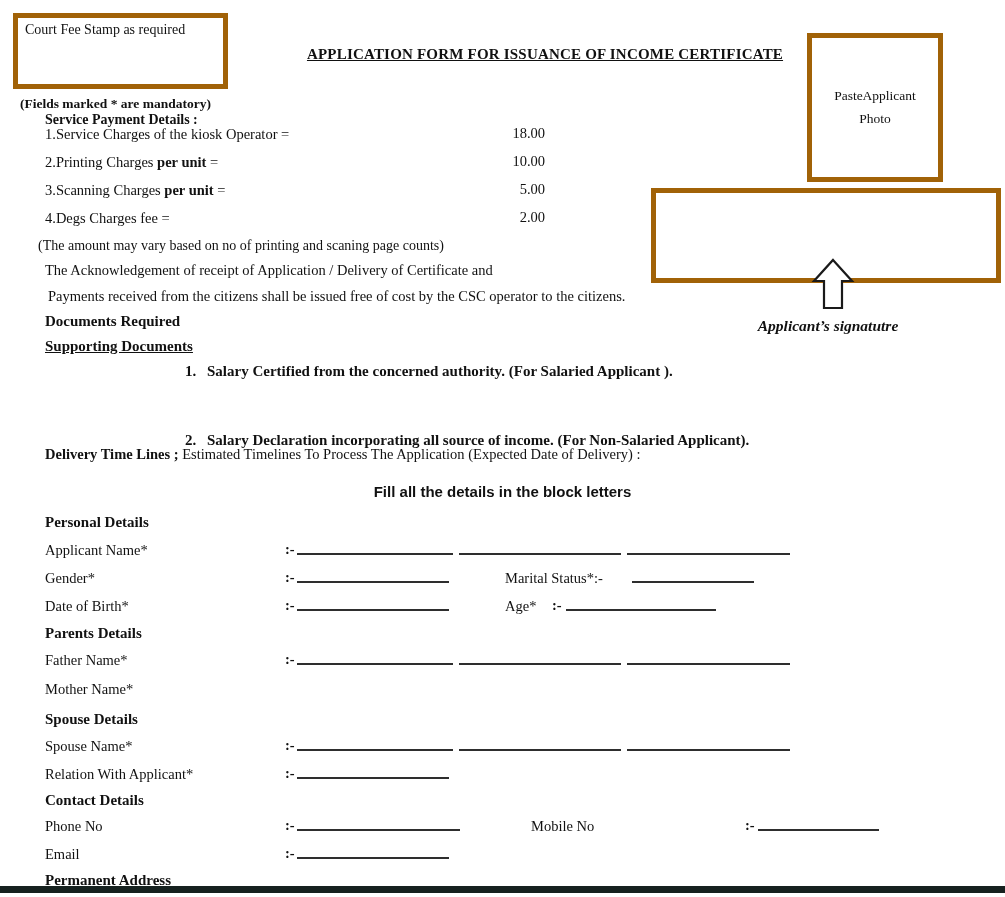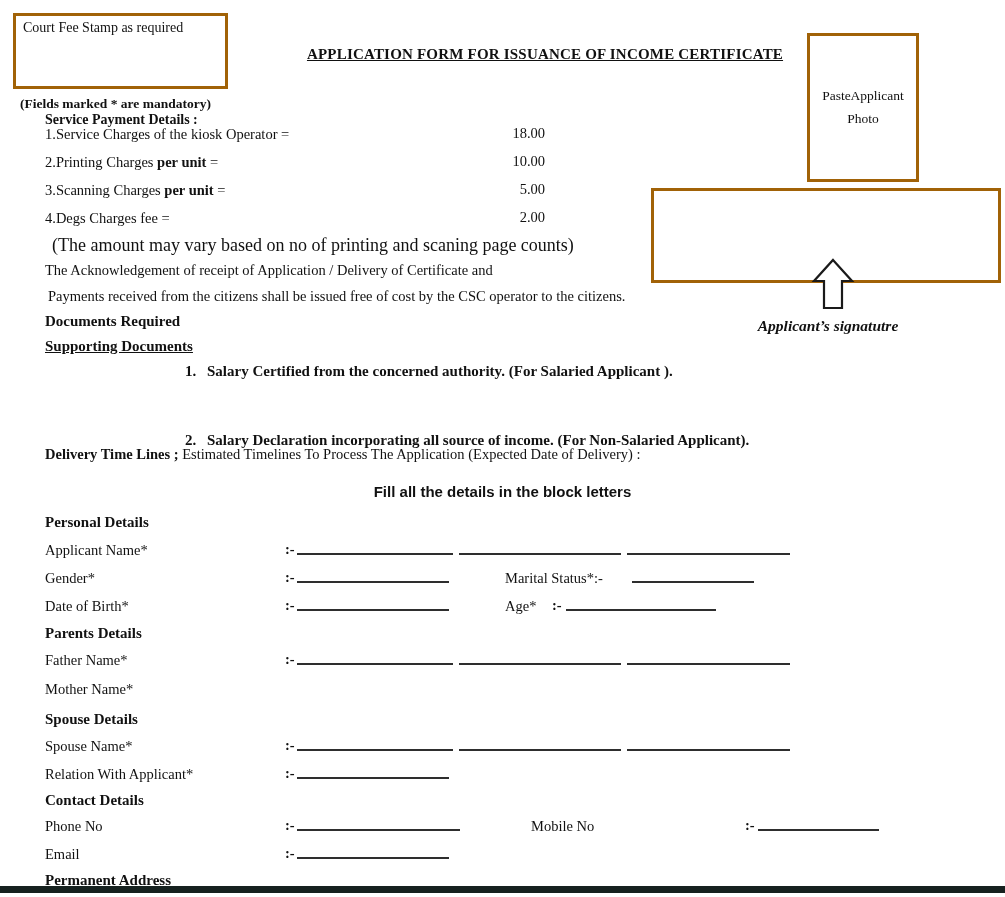--- a/index.html
+++ b/index.html
@@ -1,21 +1,21 @@
 <!DOCTYPE html>
 <html><head>
 <meta charset="utf-8">
 <style>
   html,body{margin:0;padding:0;background:#fff;}
   .page{position:relative;width:1005px;height:897px;background:#ffffff;overflow:hidden;
         font-family:"Liberation Serif","DejaVu Serif",serif;color:#111;}
   .r{position:absolute;white-space:nowrap;font-size:14.5px;line-height:19px;}
   .b{font-weight:bold;}
   .h{position:absolute;white-space:nowrap;font-weight:bold;font-size:15px;line-height:19px;}
-  .box{position:absolute;border:3px solid #a16207;background:#fff;box-sizing:border-box;}
+  .box{position:absolute;border:5px solid #a16207;background:#fff;box-sizing:border-box;}
   .fline{position:absolute;height:7px;border-bottom:2px solid #2e2e2e;}
   .colon{position:absolute;font-weight:bold;font-size:14.5px;}
   .amount{position:absolute;left:450px;width:95px;text-align:right;font-size:14.5px;}
   .title{position:absolute;left:260px;top:46px;width:570px;text-align:center;
          font-weight:bold;font-size:15px;text-decoration:underline;letter-spacing:.2px;}
   .photo-box{display:flex;flex-direction:column;align-items:center;justify-content:center;
              text-align:center;font-size:13.5px;line-height:1.65;}
   .fillnote{position:absolute;left:0;top:483px;width:1005px;text-align:center;
             font-family:"Liberation Sans","DejaVu Sans",sans-serif;font-weight:bold;font-size:15px;}
   .sigcap{position:absolute;left:738px;top:317px;width:180px;text-align:center;
@@ -27,21 +27,21 @@
 <body>
 
 <div class="page">
 
   <div class="box" style="left:13px;top:13px;width:215px;height:76px;padding:4px 7px;font-size:14px;">
     <span>Court Fee Stamp as required</span>
   </div>
 
   <div class="title">APPLICATION FORM FOR ISSUANCE OF INCOME CERTIFICATE</div>
 
-  <div class="box photo-box" style="left:807px;top:33px;width:112px;height:149px;">
+  <div class="box photo-box" style="left:807px;top:33px;width:136px;height:149px;">
     <span>PasteApplicant</span>
     <span>Photo</span>
   </div>
 
   <div class="box" style="left:651px;top:188px;width:350px;height:95px;"></div>
   <svg style="position:absolute;left:811px;top:258px;" width="44" height="52" viewBox="0 0 44 52">
     <polygon points="22,2 41,23 31,23 31,50 13,50 13,23 3,23" fill="#ffffff" stroke="#1a1a1a" stroke-width="2.2" stroke-linejoin="miter"></polygon>
   </svg>
   <div class="sigcap">Applicant’s signatutre</div>
 
@@ -62,21 +62,21 @@
   <div class="r" style="left:45px;top:181px;">
     <span>3.Scanning Charges </span><span class="b">per unit</span><span> =</span>
   </div>
   <div class="amount" style="top:181px;">5.00</div>
 
   <div class="r" style="left:45px;top:209px;">
     <span>4.Degs Charges fee  =</span><span class="b"></span><span></span>
   </div>
   <div class="amount" style="top:209px;">2.00</div>
 
-  <div class="r" style="left:52px;top:236px;font-size:18px;">(The  amount may vary based on no of printing and scaning page counts)</div>
+  <div class="r" style="left:38px;top:236px;font-size:14px;">(The  amount may vary based on no of printing and scaning page counts)</div>
   <div class="r" style="left:45px;top:261px;">The Acknowledgement of receipt of Application / Delivery of Certificate and</div>
   <div class="r" style="left:48px;top:287px;">Payments received from the citizens shall be issued free of cost by the CSC operator to the citizens.</div>
 
   <div class="h" style="left:45px;top:312px;">Documents Required</div>
   <div class="h" style="left:45px;top:337px;text-decoration:underline;">Supporting Documents</div>
 
   <div class="h" style="left:185px;top:362px;">
     <span class="num">1.</span><span>Salary Certified from the concerned authority. (For Salaried Applicant ).</span>
   </div>
   <div class="h" style="left:185px;top:387px;margin-top:44px;">

